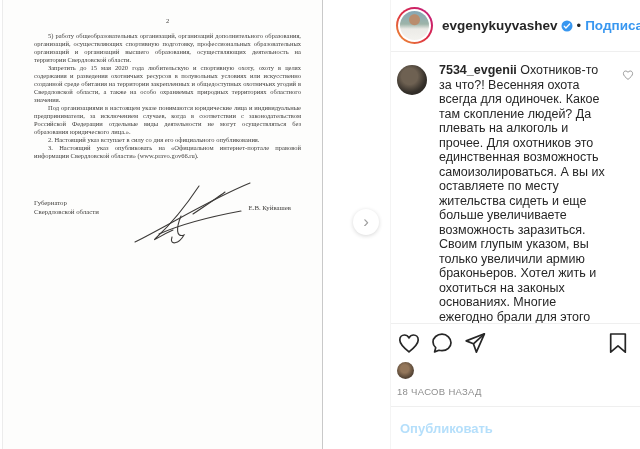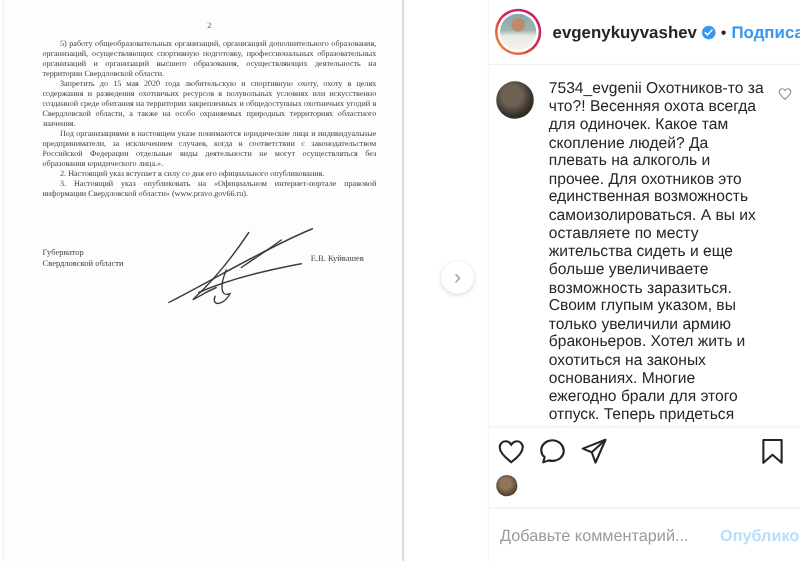--- a/index.html
+++ b/index.html
@@ -43,21 +43,21 @@
   .hdr-user { font-size:13.5px; font-weight:bold; color:#262626; margin-left:9px; white-space:nowrap; }
   .v-badge { margin-left:3px; flex:none; display:flex; }
   .hdr-sep { margin:0 4px; color:#262626; font-size:13px; }
   .hdr-follow { color:#3897f0; font-weight:bold; font-size:13.5px; white-space:nowrap; cursor:pointer; }
 
   .sb-comments { flex:1; overflow:hidden; padding:11px 6px 0 6px; }
   .comment { display:flex; align-items:flex-start; }
   .avatar-c { width:30px; height:30px; border-radius:50%; flex:none; margin-top:2px;
               background:radial-gradient(circle at 42% 38%, #6e6152 0 8px, #35302a 16px, #1f1c19 100%); }
   .c-body { margin-left:12px; width:174px; font-size:12.5px; line-height:14.5px; color:#262626; }
-  .c-user { font-weight:normal; cursor:pointer; }
+  .c-user { font-weight:bold; cursor:pointer; }
   .c-like { margin-left:auto; margin-top:6px; cursor:pointer; display:flex; }
 
   .sb-actions { flex:none; padding:7px 10px 0 6px; border-top:1px solid #efefef; }
   .action-row { display:flex; align-items:center; }
   .act { cursor:pointer; display:flex; margin-right:9px; }
   .act-save { margin-left:auto; margin-right:0; }
   .likes-row { display:flex; align-items:center; margin-top:7px; font-size:12.5px; white-space:nowrap; }
   .avatar-s { width:17px; height:17px; border-radius:50%; flex:none; margin-right:7px;
               background:radial-gradient(circle at 45% 40%, #93765a 0 4px, #574636 9px, #3a3029 100%); }
   .likes-row b { cursor:pointer; }
@@ -163,21 +163,21 @@
         </span>
         <span class="act act-save">
           <svg width="24" height="24" viewBox="0 0 24 24">
               <path d="M19.3 21.2l-7.3-6.4-7.3 6.4V3h14.6v18.2z" fill="none" stroke="#262626" stroke-width="1.7" stroke-linejoin="round"></path>
             </svg>
         </span>
       </div>
       <div class="likes-row">
         <div class="avatar-s"></div>
       </div>
+      <div class="timestamp">18 ЧАСОВ НАЗАД</div>
     </div>
 
     <div class="sb-composer">
-      <input class="composer-input" type="text" placeholder="Добавьте комментарий..." style="">
       <span class="composer-submit">Опубликовать</span>
     </div>
 
   </div>
 </div>
 
 </body></html>

